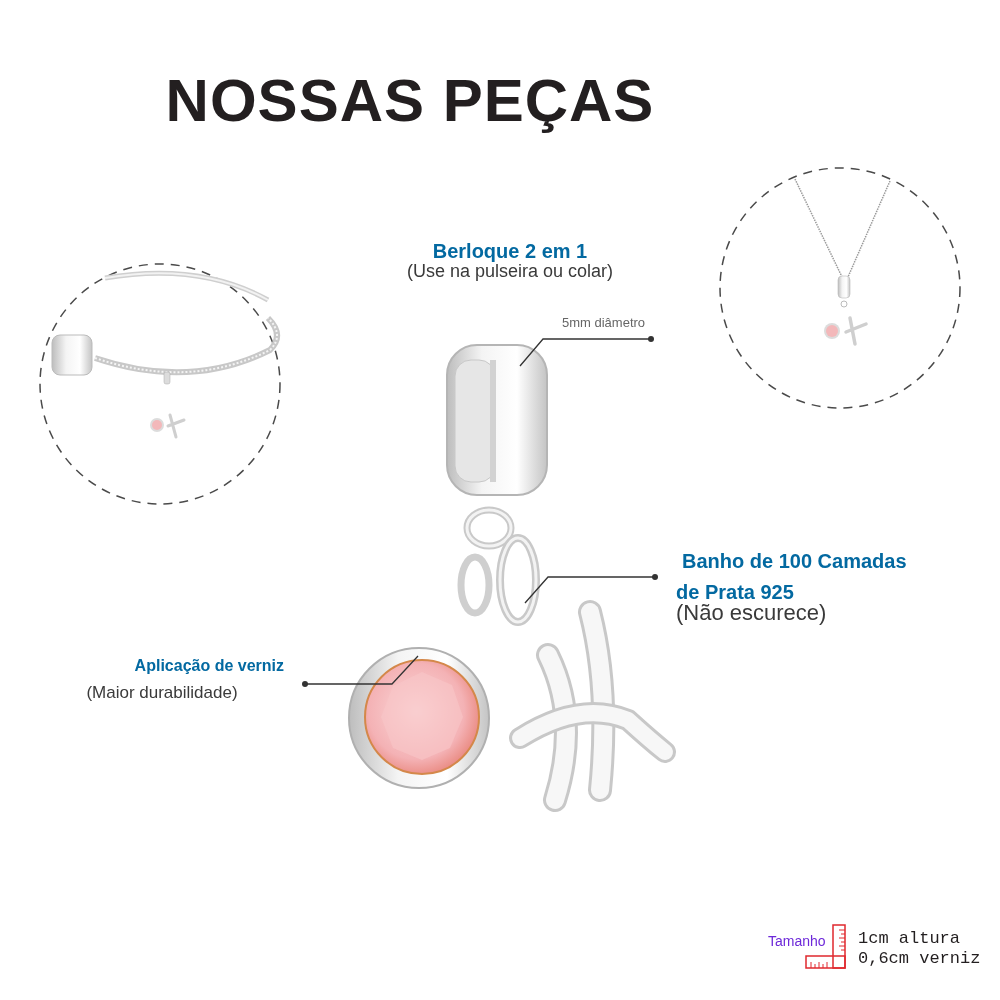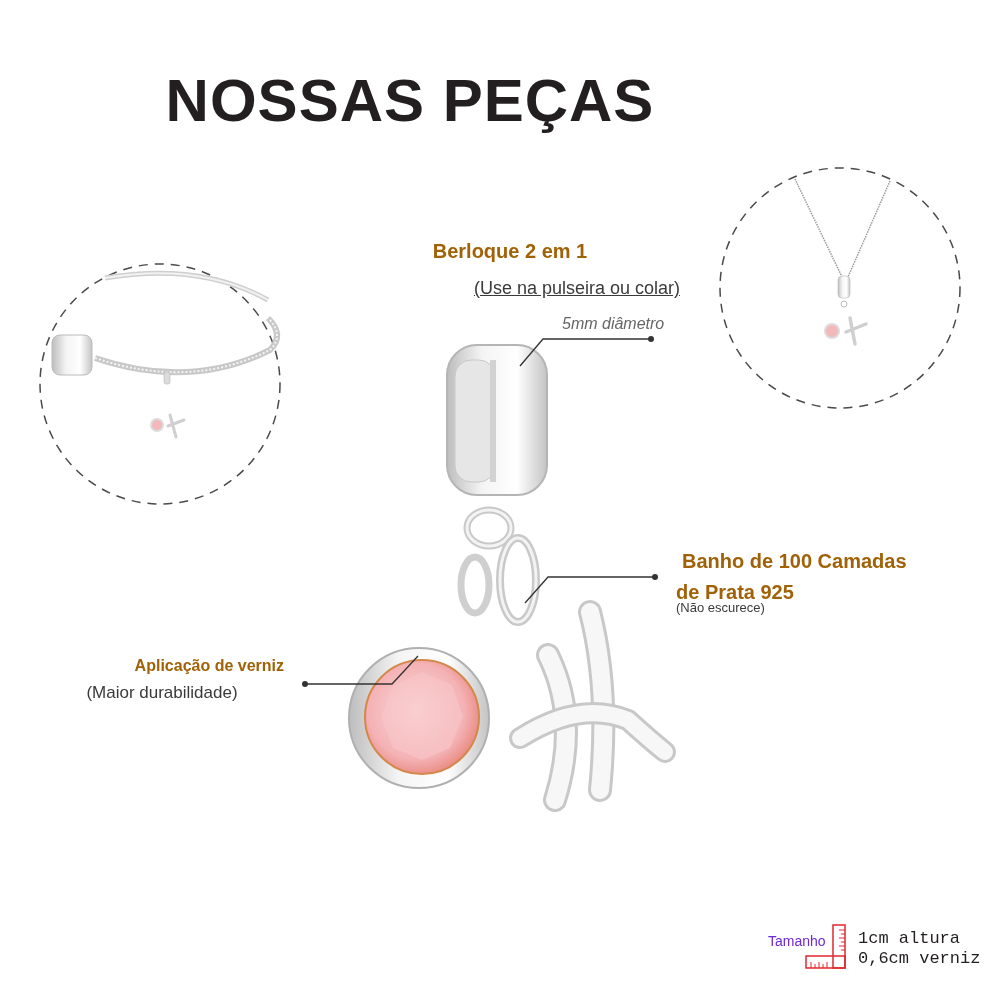--- a/index.html
+++ b/index.html
@@ -1,34 +1,34 @@
 <!DOCTYPE html>
 <html><head>
 <meta charset="utf-8">
 <style>
   html, body { margin:0; padding:0; background:#ffffff; }
   body { width:1000px; height:1000px; position:relative; overflow:hidden;
          font-family:"Liberation Sans", "DejaVu Sans", sans-serif; color:#231f20; }
   .abs { position:absolute; }
   .title { left:0; top:66px; width:820px; text-align:center; font-size:60px; font-weight:bold;
            letter-spacing:1px; color:#231f20; }
-  .head-bold { font-weight:bold; font-size:20px; color:#a16207; }
+  .head-bold { font-weight:bold; font-size:20px; color:#0369a1; }
   .head-sub { font-size:18px; color:#3a3a3a; }
-  .small-note { font-size:16px; color:#666;font-style:italic; }
+  .small-note { font-size:13px; color:#666; }
   svg.layer { position:absolute; left:0; top:0; }
   .size-label { color:#6d28d9; font-size:14px; }
   .size-vals { font-size:17px; line-height:19px; color:#231f20;font-family:Liberation Mono, monospace; }
 </style>
 </head>
 <body>
 
 <div class="abs title">NOSSAS PEÇAS</div>
 
 <div class="abs head-bold" style="left:360px; top:240px; width:300px; text-align:center;">Berloque 2 em 1</div>
-<div class="abs head-sub" style="left:340px; top:278px; width:340px; text-align:right;text-decoration:underline;">(Use na pulseira ou colar)</div>
+<div class="abs head-sub" style="left:340px; top:261px; width:340px; text-align:center;">(Use na pulseira ou colar)</div>
 
 <div class="abs small-note" style="left:562px; top:315px;">5mm diâmetro</div>
 
 <svg class="layer" width="1000" height="1000" viewBox="0 0 1000 1000">
   <defs>
     <linearGradient id="metal" x1="0" x2="1" y1="0" y2="0">
       <stop offset="0" stop-color="#bdbdbd"></stop>
       <stop offset="0.35" stop-color="#f4f4f4"></stop>
       <stop offset="0.7" stop-color="#ffffff"></stop>
       <stop offset="1" stop-color="#c4c4c4"></stop>
@@ -115,20 +115,20 @@
         <line x1="815" y1="964" x2="815" y2="968"></line>
       <line x1="819" y1="962" x2="819" y2="968"></line>
         <line x1="823" y1="964" x2="823" y2="968"></line>
       <line x1="827" y1="962" x2="827" y2="968"></line>
     </g>
   </g>
 </svg>
 
 <div class="abs head-bold" style="left:682px; top:550px; font-size:20px; line-height:23px;">Banho de 100 Camadas</div>
 <div class="abs head-bold" style="left:676px; top:573px; font-size:20px; line-height:23px;margin-top:8px;">de Prata 925</div>
-<div class="abs head-sub" style="left:676px; top:600px; font-size:13px;">(Não escurece)</div>
+<div class="abs head-sub" style="left:676px; top:600px; font-size:22px;">(Não escurece)</div>
 
 <div class="abs head-bold" style="left:40px; top:657px; width:244px; text-align:right; font-size:16px;">Aplicação de verniz</div>
 <div class="abs head-sub" style="left:40px; top:683px; width:244px; text-align:center; font-size:17px;">(Maior durabilidade)</div>
 
 <div class="abs size-label" style="left:768px; top:933px;">Tamanho</div>
 <div class="abs size-vals" style="left:858px; top:929px;">1cm altura</div>
 <div class="abs size-vals" style="left:858px; top:949px;">0,6cm verniz</div>
 
 </body></html>

